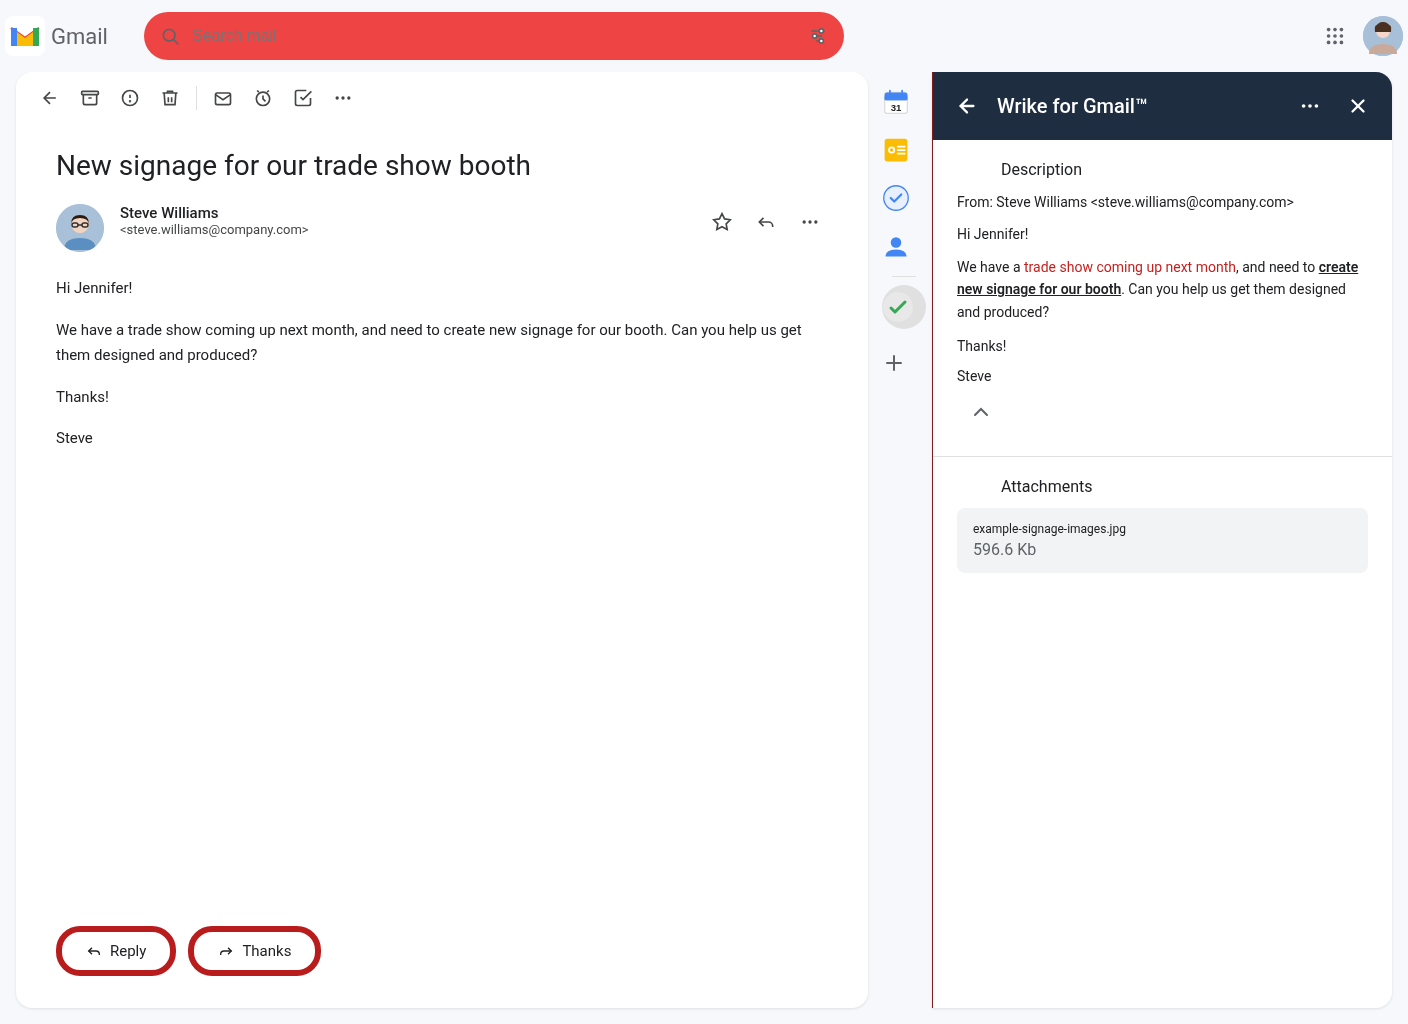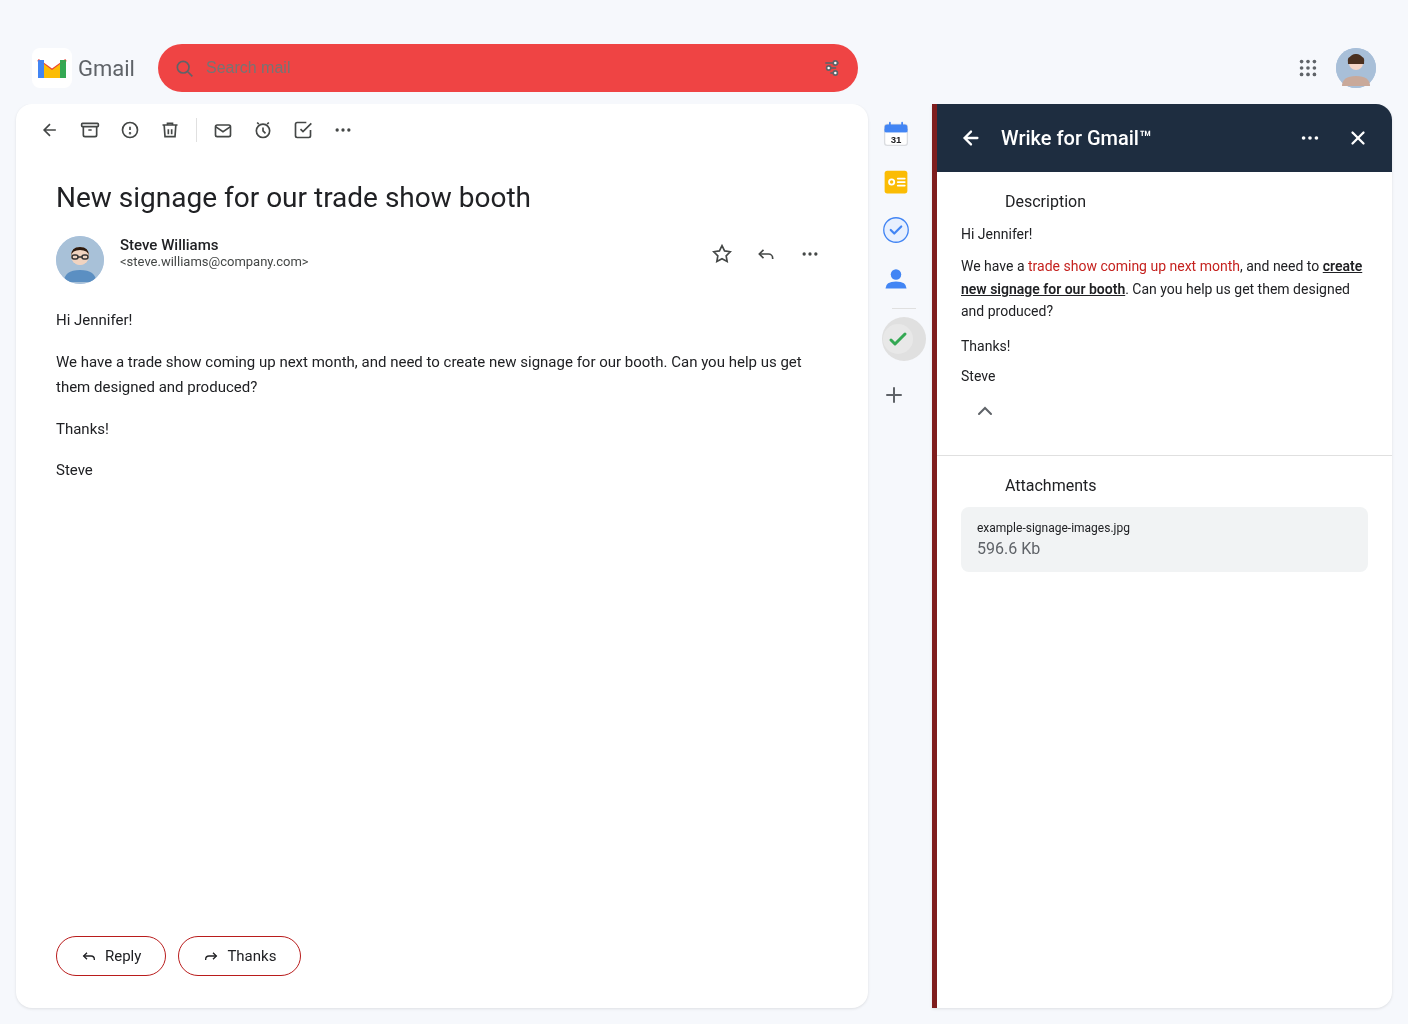--- a/index.html
+++ b/index.html
@@ -11,25 +11,24 @@
       overflow: hidden;
       display: flex;
       flex-direction: column;
     }
 
     
     .topbar {
       background: #f6f8fc;
       display: flex;
       align-items: center;
-      padding: 8px 32px;
+      padding: 8px 5px;
       height: 72px;
-      gap: 15px;
+      gap: 28px;
       flex-shrink: 0;
-      margin-top: 32px;
     }
     .gmail-logo {
       display: flex;
       align-items: center;
       gap: 6px;
       margin-right: 8px;
     }
     .gmail-logo-text {
       font-size: 22px;
       color: #5f6368;
@@ -199,21 +198,21 @@
       display: flex;
       gap: 12px;
       flex-shrink: 0;
     }
     .action-btn {
       display: flex;
       align-items: center;
       gap: 8px;
       padding: 10px 24px;
       border-radius: 24px;
-      border: 1px solid #b91c1c;
+      border: 6px solid #b91c1c;
       background: transparent;
       font-size: 15px;
       color: #202124;
       cursor: pointer;
       font-family: inherit;
     }
 
     
     .side-icons {
       width: 56px;
@@ -244,21 +243,21 @@
       margin: 4px 0;
     }
     .side-icon-active {
       background: #e8f0fe;
     }
 
     
     .wrike-panel {
       width: 460px;
       background: #fff;
-      border-left: 5px solid #7f1d1d;
+      border-left: 1px solid #7f1d1d;
       display: flex;
       flex-direction: column;
       flex-shrink: 0;
       border-radius: 0 16px 16px 0;
       overflow: hidden;
       margin-right: 16px;
       margin-bottom: 16px;
       box-shadow: 0 1px 3px rgba(0,0,0,0.1);
     }
     .wrike-header {
@@ -637,20 +636,21 @@
           <line x1="18" y1="6" x2="6" y2="18"></line>
           <line x1="6" y1="6" x2="18" y2="18"></line>
         </svg>
       </button>
     </div>
 
     <div class="wrike-content">
       <div class="wrike-section">
         <div class="wrike-section-title">Description</div>
         <div class="wrike-description">
+          <p class="wrike-from">From: Steve Williams &lt;steve.williams@company.com&gt;</p>
           <p style="margin-bottom:10px;">Hi Jennifer!</p>
           <p>
             We have a <span class="highlight-red">trade show coming up next month</span>, and need to <span class="highlight-underline">create new signage for our booth</span>. Can you help us get them designed and produced?
           </p>
           <p style="margin-top:12px;">Thanks!</p>
           <p style="margin-top:8px;">Steve</p>
         </div>
         <button class="collapse-btn">
           <svg width="24" height="24" viewBox="0 0 24 24" fill="none" stroke="#5f6368" stroke-width="2" stroke-linecap="round">
             <polyline points="18 15 12 9 6 15"></polyline>

